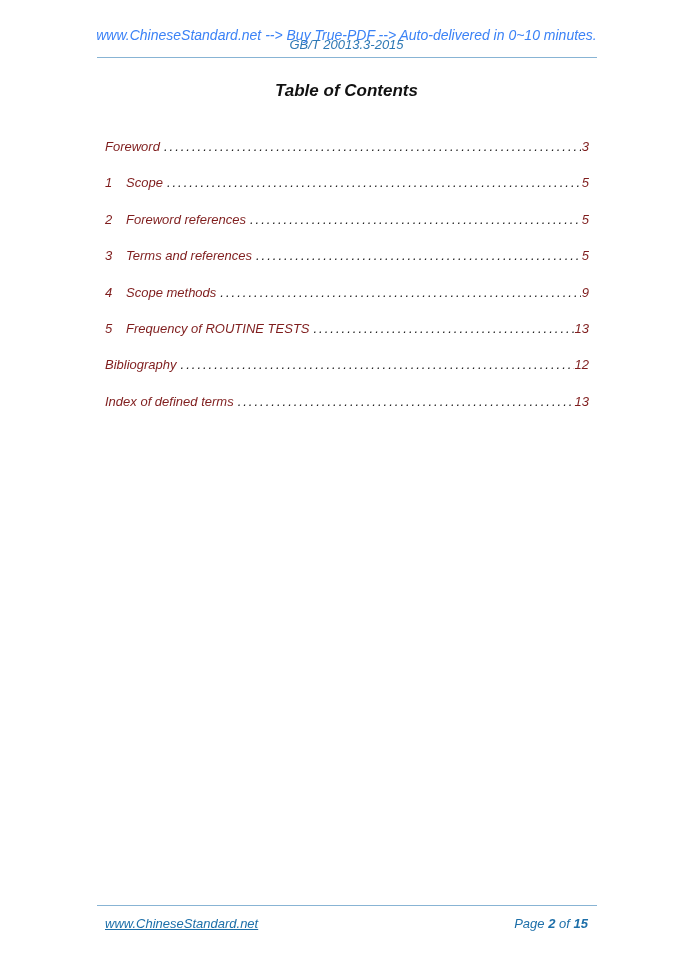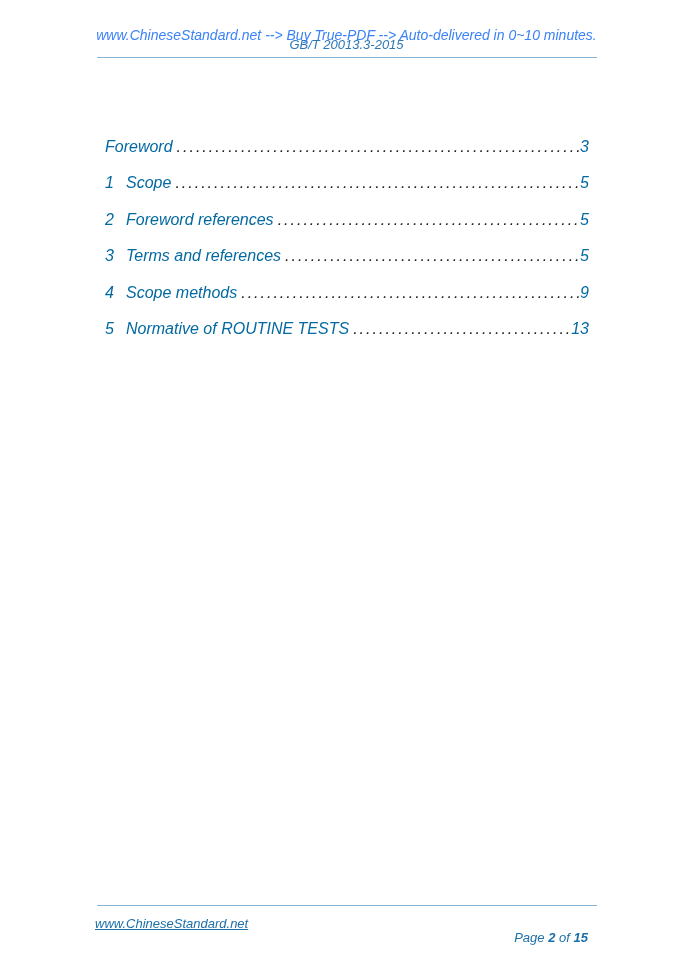--- a/index.html
+++ b/index.html
@@ -67,22 +67,22 @@
     top: 139px;
     left: 105px;
     width: 484px;
   }
   .toc-row {
     display: flex;
     align-items: baseline;
     height: 16px;
     line-height: 16px;
     margin-bottom: 20.4px;
-    font-size: 16px;
-    color: #0369a1;
+    font-size: 13px;
+    color: #7f1d1d;
   }
   .toc-num {
     flex: none;
     width: 21px;
   }
   .toc-label {
     flex: none;
     white-space: nowrap;
   }
   .toc-dots {
@@ -107,52 +107,52 @@
     position: absolute;
     top: 905px;
     left: 97px;
     width: 500px;
     height: 0;
     border-top: 1px solid #88b4d4;
   }
   .footer-link {
     position: absolute;
     top: 916px;
-    left: 95px;
+    left: 105px;
     font-size: 13px;
     line-height: 16px;
     color: #1d6fa9;
     text-decoration: underline;
     cursor: pointer;
   }
   .footer-page {
     position: absolute;
     top: 916px;
     right: 105px;
     font-size: 13px;
     line-height: 16px;
     color: #1d6fa9;
     text-align: right;
-    margin-top: 14px;
   }
   .footer-page b {
     font-weight: bold;
   }
 </style>
 </head>
 <body>
 
 <div class="page">
 
   <div class="std-code">GB/T 20013.3-2015</div>
 
   <div class="watermark">www.ChineseStandard.net --&gt; Buy True-PDF --&gt; Auto-delivered in 0~10 minutes.</div>
 
   <div class="header-rule"></div>
 
+  <h1 class="title">Table of Contents</h1>
 
   <div class="toc" id="toc">
       <div class="toc-row">
         <span class="toc-label">Foreword</span>
         <span class="toc-dots"></span>
         <span class="toc-page">3</span>
       </div>
       <div class="toc-row">
         <span class="toc-num">1</span>
         <span class="toc-label">Scope</span>
@@ -172,24 +172,34 @@
         <span class="toc-page">5</span>
       </div>
       <div class="toc-row">
         <span class="toc-num">4</span>
         <span class="toc-label">Scope methods</span>
         <span class="toc-dots"></span>
         <span class="toc-page">9</span>
       </div>
       <div class="toc-row">
         <span class="toc-num">5</span>
-        <span class="toc-label">Normative of ROUTINE TESTS</span>
+        <span class="toc-label">Frequency of ROUTINE TESTS</span>
         <span class="toc-dots"></span>
         <span class="toc-page">13</span>
       </div>
+      <div class="toc-row">
+        <span class="toc-label">Bibliography</span>
+        <span class="toc-dots"></span>
+        <span class="toc-page">12</span>
+      </div>
+      <div class="toc-row">
+        <span class="toc-label">Index of defined terms</span>
+        <span class="toc-dots"></span>
+        <span class="toc-page">13</span>
+      </div>
     </div>
 
   <div class="footer-rule"></div>
 
   <a class="footer-link" href="#">www.ChineseStandard.net</a>
 
   <div class="footer-page"><span>Page</span> <b>2</b> <span>of</span> <b>15</b></div>
 
 </div>
 

